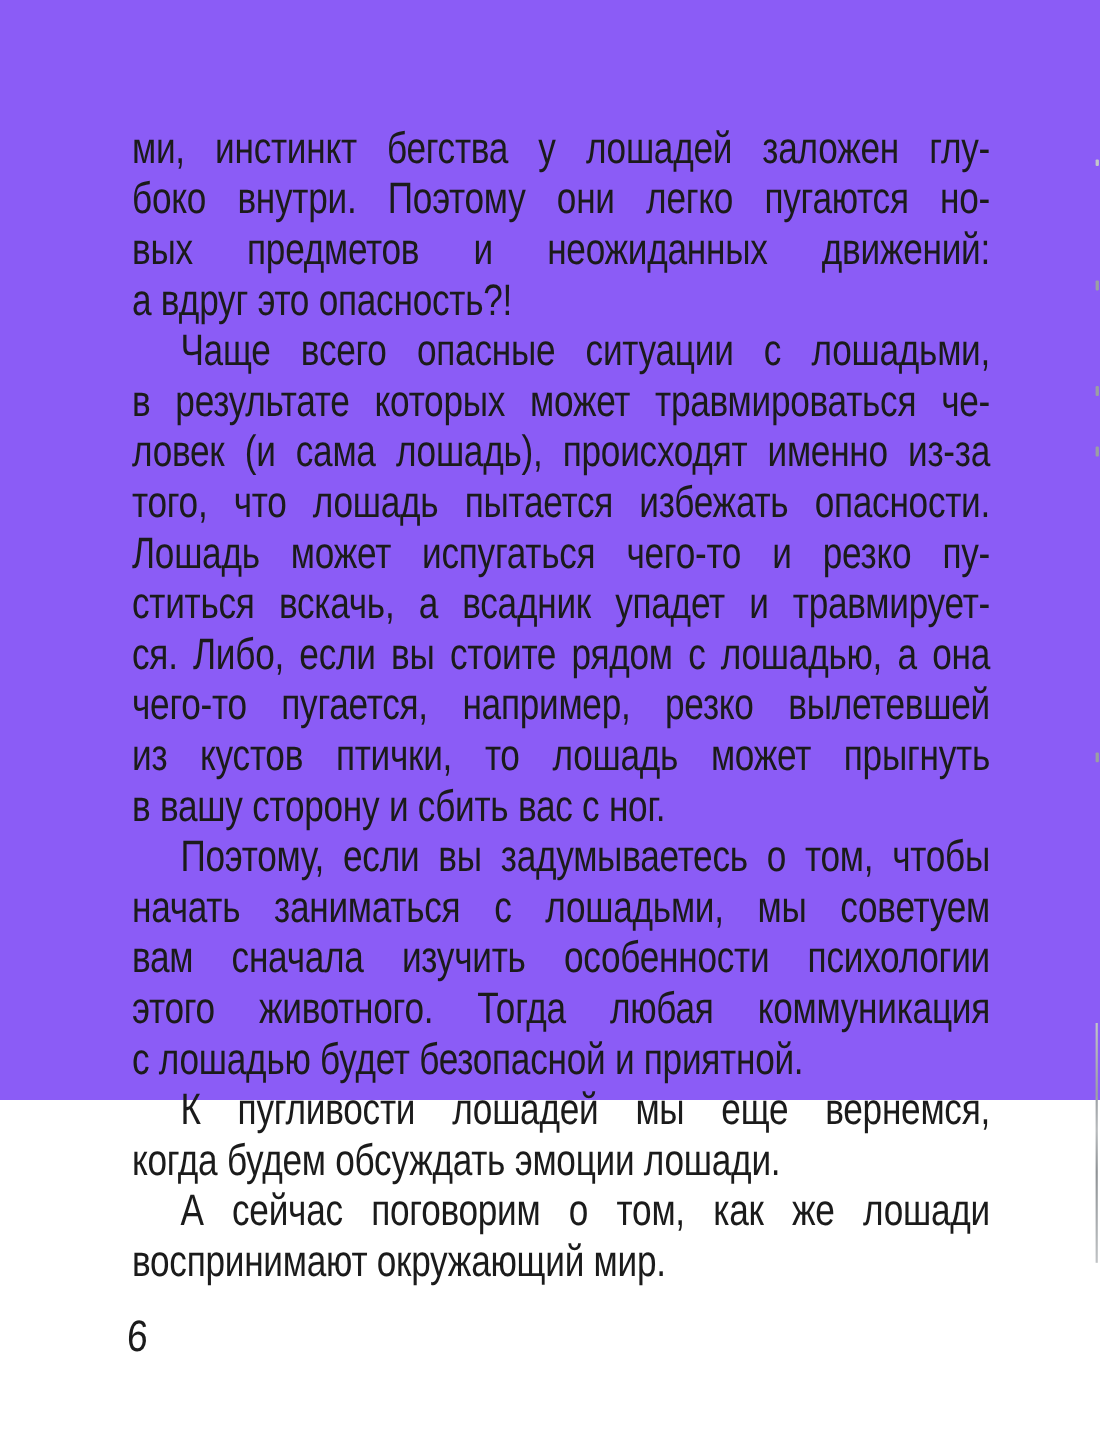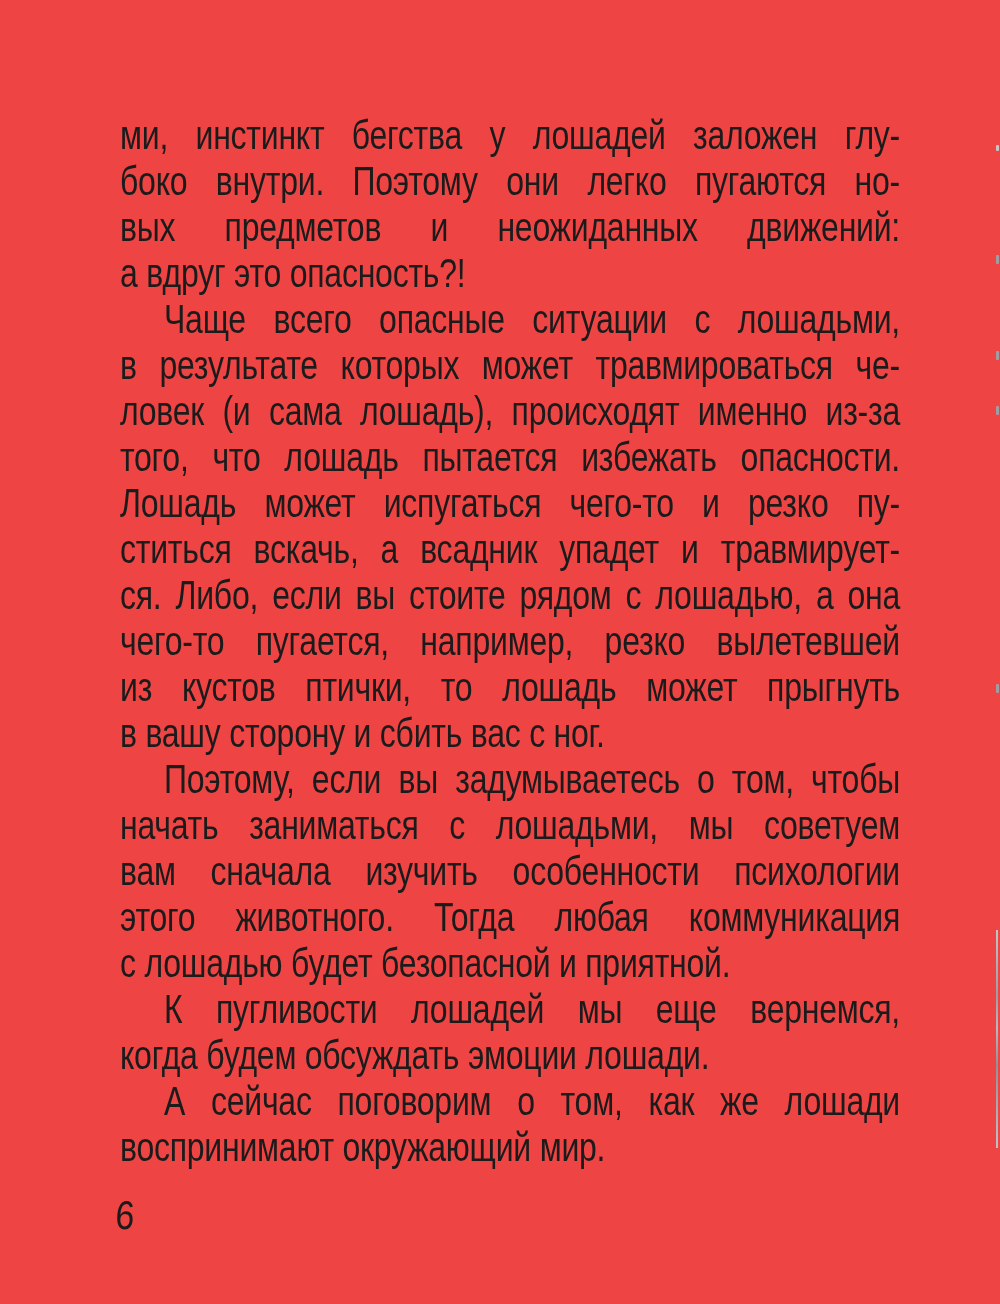--- a/index.html
+++ b/index.html
@@ -9,22 +9,22 @@
   body {
     width: 1000px;
     height: 1304px;
     background: #ffffff;
     font-family: "Liberation Sans", sans-serif;
     overflow: hidden;
   }
   .page {
     position: relative;
     width: 1000px;
-    height: 1304px;
-    background: #ef4444;
+    height: 1000px;
+    background: #8b5cf6;
   }
   
   .text-block {
     position: absolute;
     left: 120px;
     top: 112px;
     width: 975px;
     transform: scaleX(0.8);
     transform-origin: 0 0;
     font-size: 40px;

